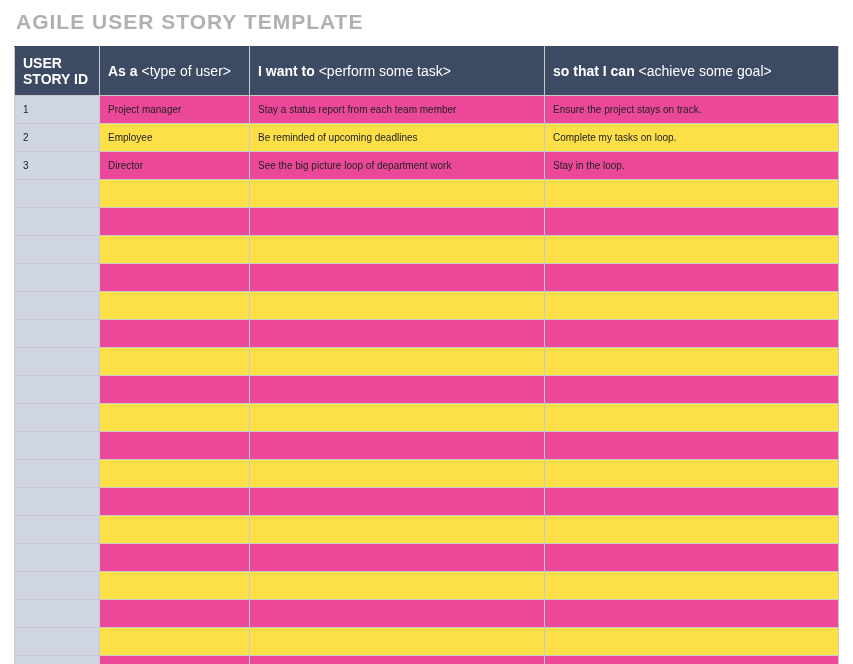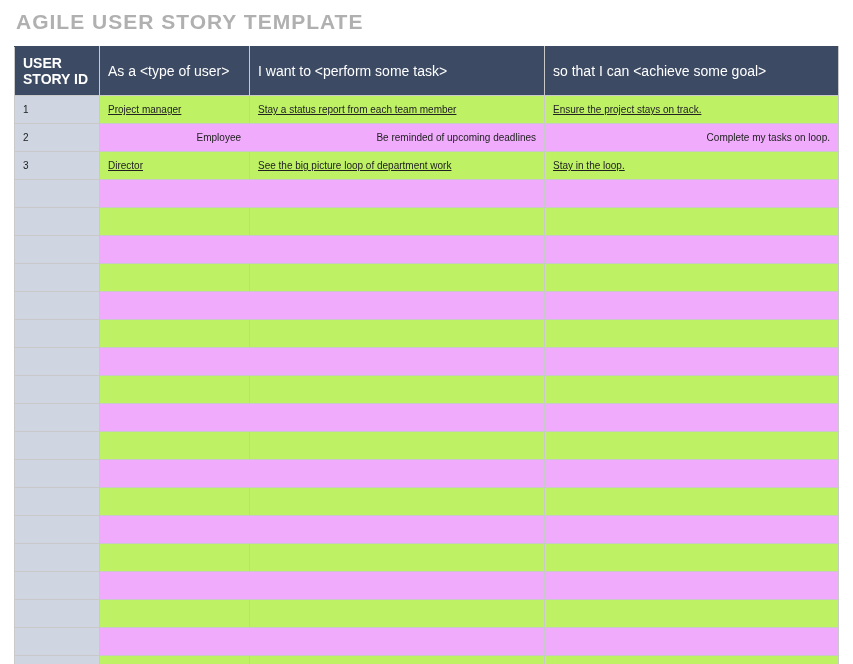--- a/index.html
+++ b/index.html
@@ -44,44 +44,42 @@
     th.as-col {
       width: 150px;
     }
     th.want-col {
       width: 295px;
     }
     th.so-col {
       width: auto;
     }
     th .prefix {
-      font-weight: normal;
+      font-weight: bold;
     }
     th .suffix {
       font-weight: normal;
       margin-top: 20px;
     }
     td {
       border: 1px solid #c9c9c9;
       font-size: 10px;
       padding: 0 8px;
       height: 28px;
       vertical-align: middle;
       color: #222;
     }
     td.id-cell {
       background: #cfd6e1;
     }
     tr.alt td.data-cell {
-      background: #bef264;
-      text-decoration: underline;
+      background: #ec4899;
     }
     tr.nonalt td.data-cell {
-      background: #f0abfc;
-      text-align: right;
+      background: #fde047;
     }
   </style>
 </head>
 <body>
 
 <h1 class="page-title">AGILE USER STORY TEMPLATE</h1>
 
 <table>
   <thead>
     <tr>

